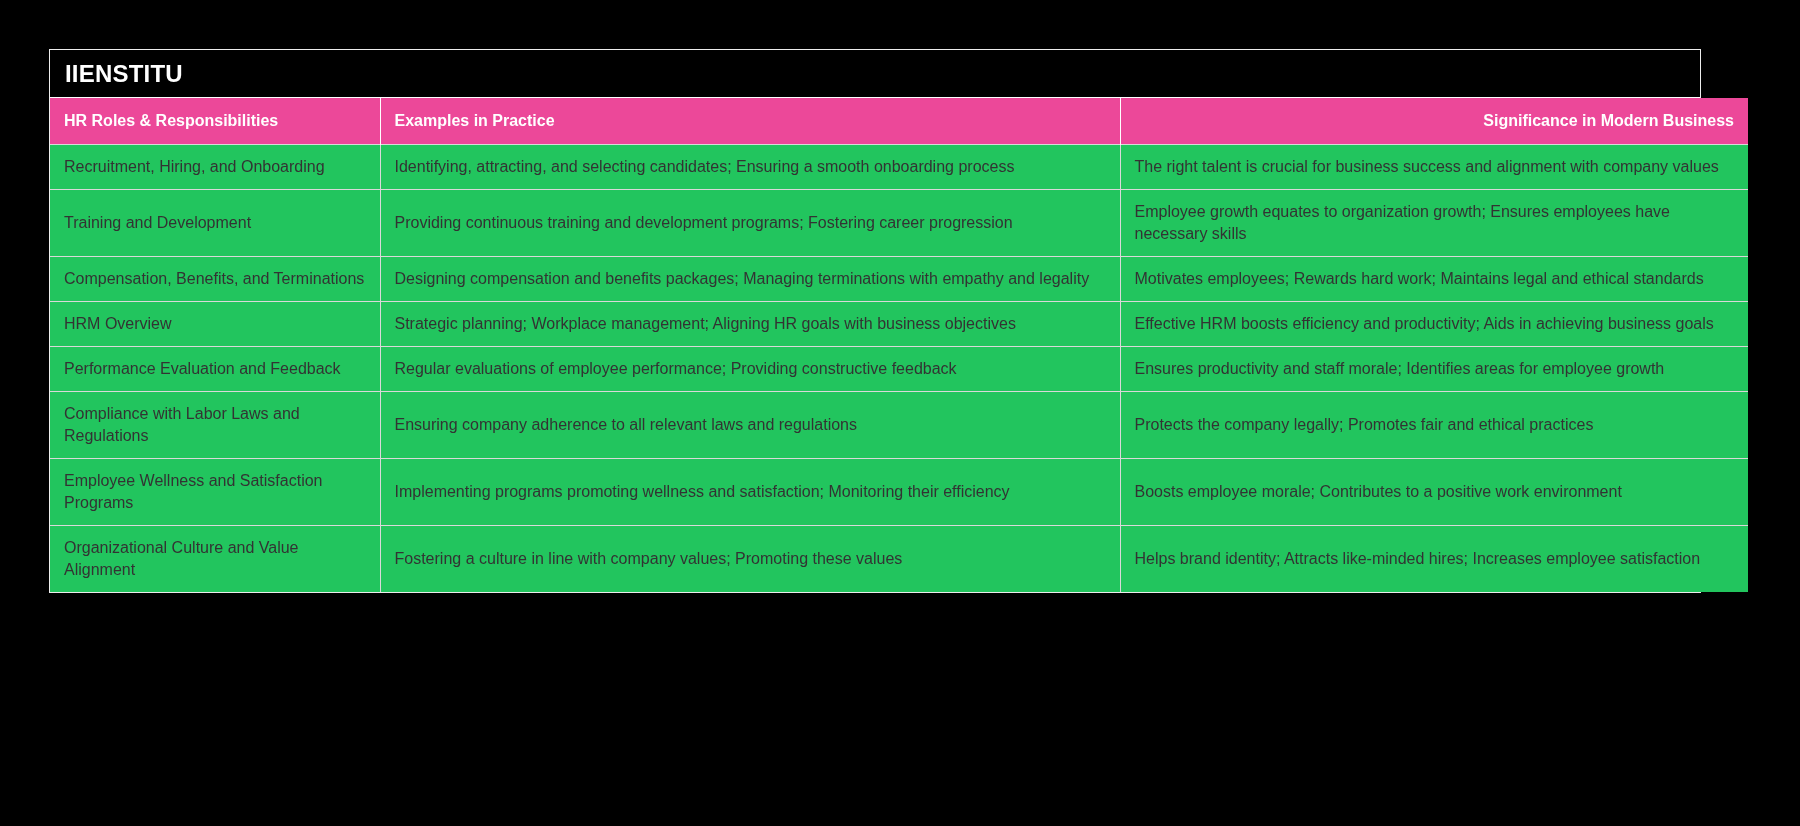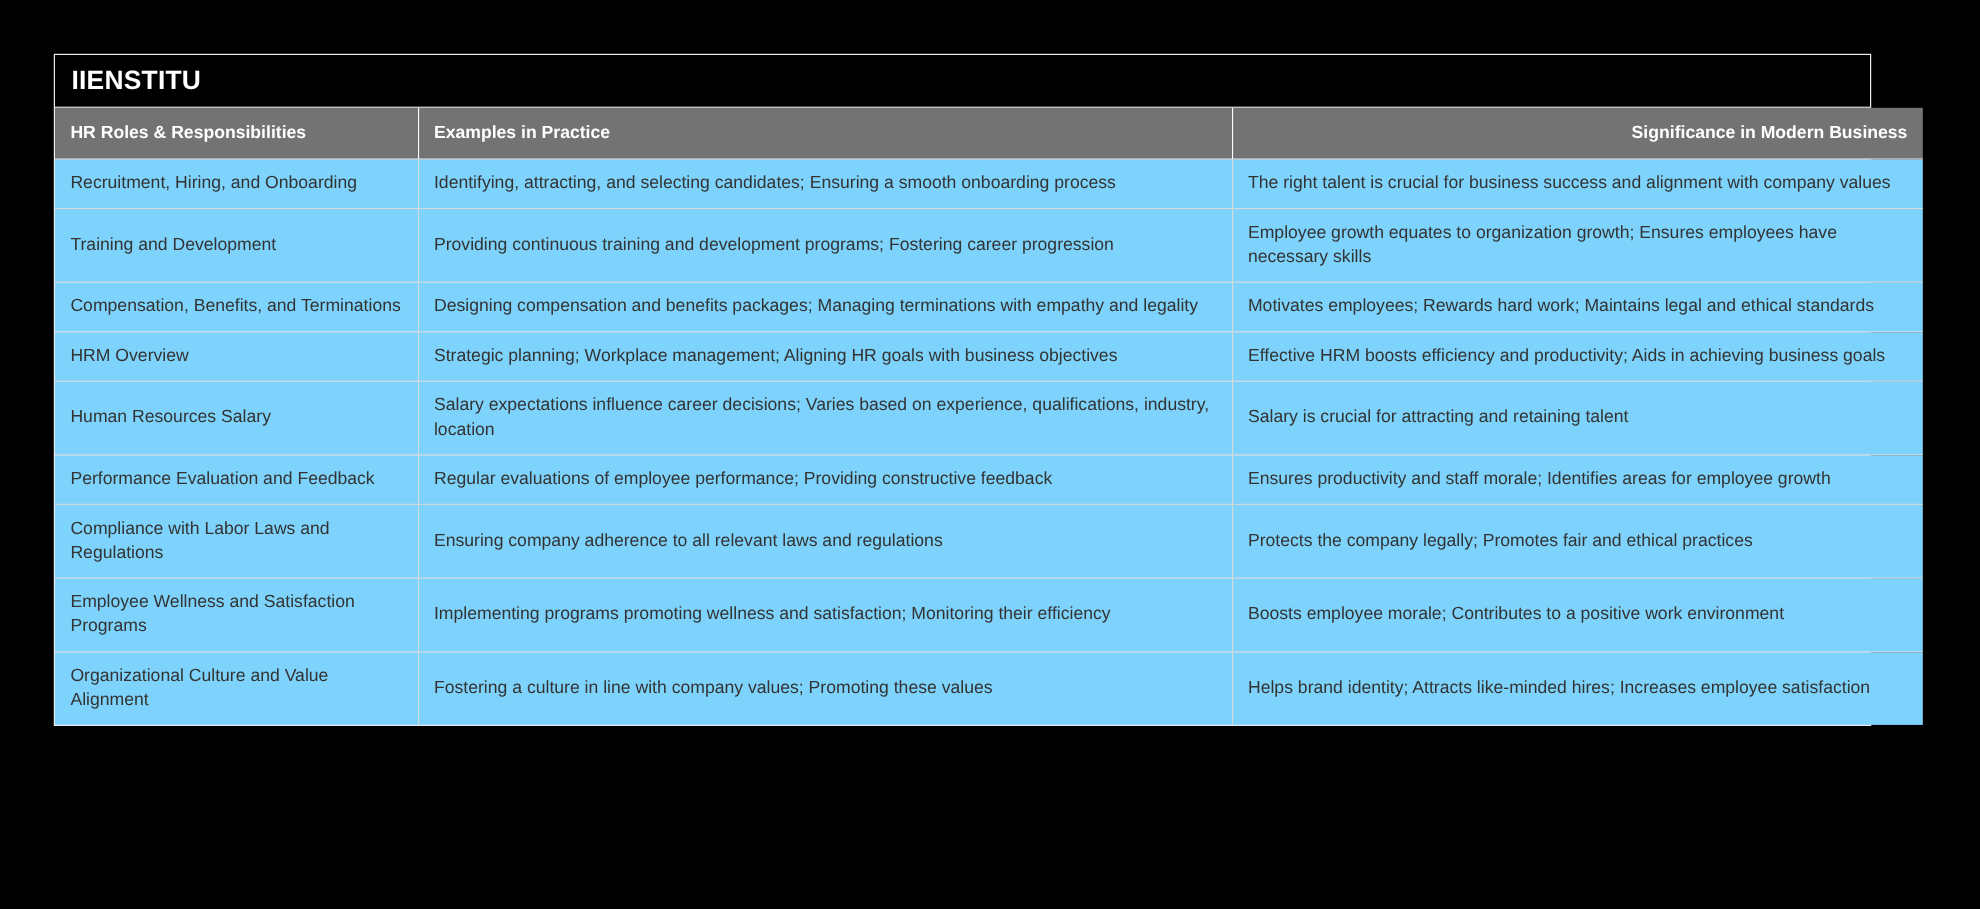--- a/index.html
+++ b/index.html
@@ -40,40 +40,40 @@
   }
   table.hr-table {
     width: 100%;
     border-collapse: collapse;
     table-layout: fixed;
   }
   col.c1 { width: 330px; }
   col.c2 { width: 740px; }
   col.c3 { width: 628px; }
   th {
-    background: #737373;
+    background: #ec4899;
     color: #ffffff;
     text-align: left;
     font-size: 16px;
     font-weight: 700;
     padding: 12px 14px;
     line-height: 22px;
     border-right: 1px solid #ffffff;
     vertical-align: middle;
   }
   th:last-child { border-right: none; text-align: right; }
   td {
     font-size: 16px;
     color: #333333;
     line-height: 22px;
     padding: 11px 14px;
     vertical-align: middle;
     border-top: 1px solid #d9d9d9;
     border-right: 1px solid #d9d9d9;
-    background: #7dd3fc;
+    background: #22c55e;
   }
   td:last-child { border-right: none; margin-top: 44px; }
 </style>
 </head>
 <body>
 
 <div class="panel">
   <div class="title-bar">
     <span class="brand">IIENSTITU</span>
   </div>
@@ -105,25 +105,20 @@
           <td>Compensation, Benefits, and Terminations</td>
           <td>Designing compensation and benefits packages; Managing terminations with empathy and legality</td>
           <td>Motivates employees; Rewards hard work; Maintains legal and ethical standards</td>
         </tr>
         <tr>
           <td>HRM Overview</td>
           <td>Strategic planning; Workplace management; Aligning HR goals with business objectives</td>
           <td>Effective HRM boosts efficiency and productivity; Aids in achieving business goals</td>
         </tr>
         <tr>
-          <td>Human Resources Salary</td>
-          <td>Salary expectations influence career decisions; Varies based on experience, qualifications, industry, location</td>
-          <td>Salary is crucial for attracting and retaining talent</td>
-        </tr>
-        <tr>
           <td>Performance Evaluation and Feedback</td>
           <td>Regular evaluations of employee performance; Providing constructive feedback</td>
           <td>Ensures productivity and staff morale; Identifies areas for employee growth</td>
         </tr>
         <tr>
           <td>Compliance with Labor Laws and Regulations</td>
           <td>Ensuring company adherence to all relevant laws and regulations</td>
           <td>Protects the company legally; Promotes fair and ethical practices</td>
         </tr>
         <tr>

